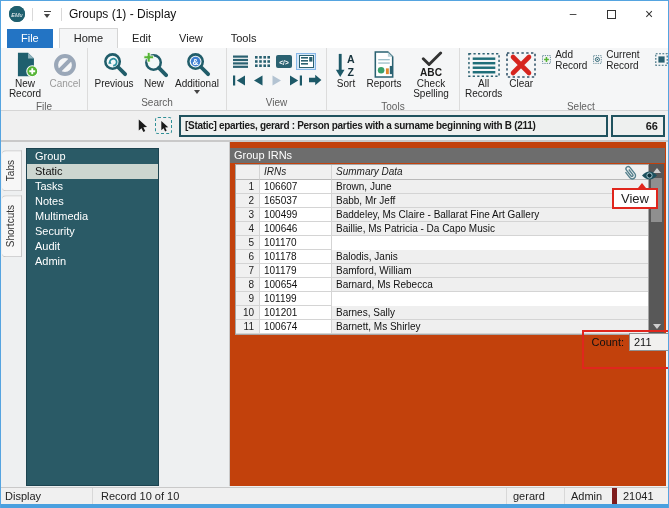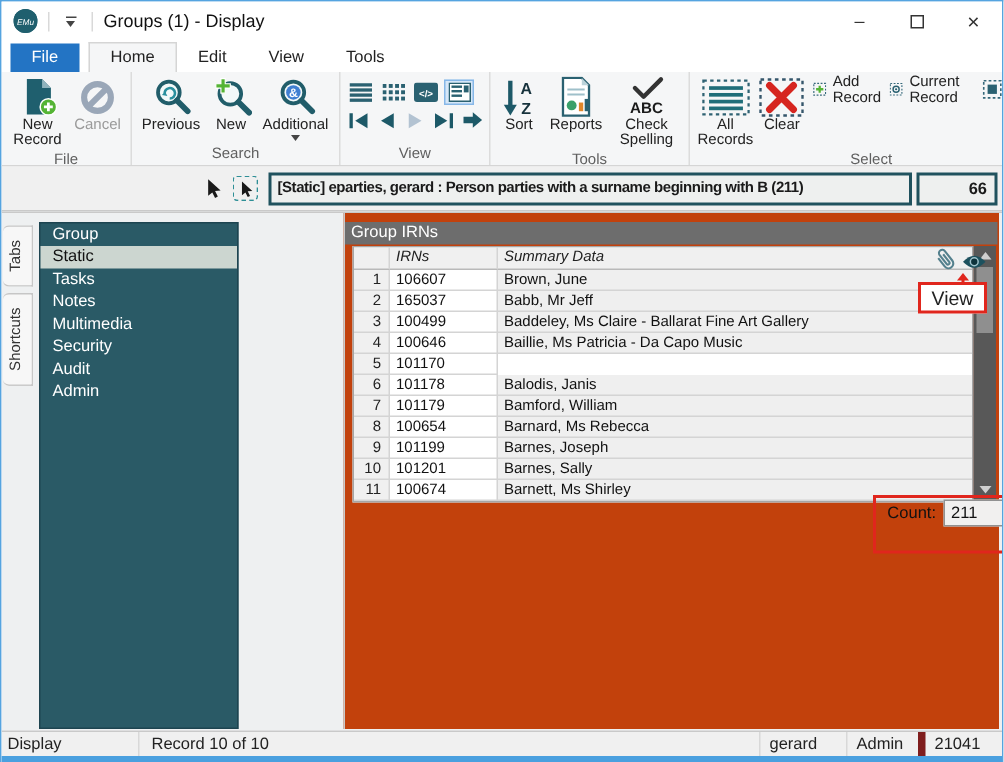--- a/index.html
+++ b/index.html
@@ -450,21 +450,20 @@
             <div class="g-sum">Bamford, William</div>
           </div>
         <div class="g-row">
             <div class="g-num">8</div>
             <div class="g-irn">100654</div>
             <div class="g-sum">Barnard, Ms Rebecca</div>
           </div>
         <div class="g-row">
             <div class="g-num">9</div>
             <div class="g-irn">101199</div>
-            <div class="g-sum">Barnes, Joseph</div>
           </div>
         <div class="g-row">
             <div class="g-num">10</div>
             <div class="g-irn">101201</div>
             <div class="g-sum">Barnes, Sally</div>
           </div>
         <div class="g-row">
             <div class="g-num">11</div>
             <div class="g-irn">100674</div>
             <div class="g-sum">Barnett, Ms Shirley</div>

